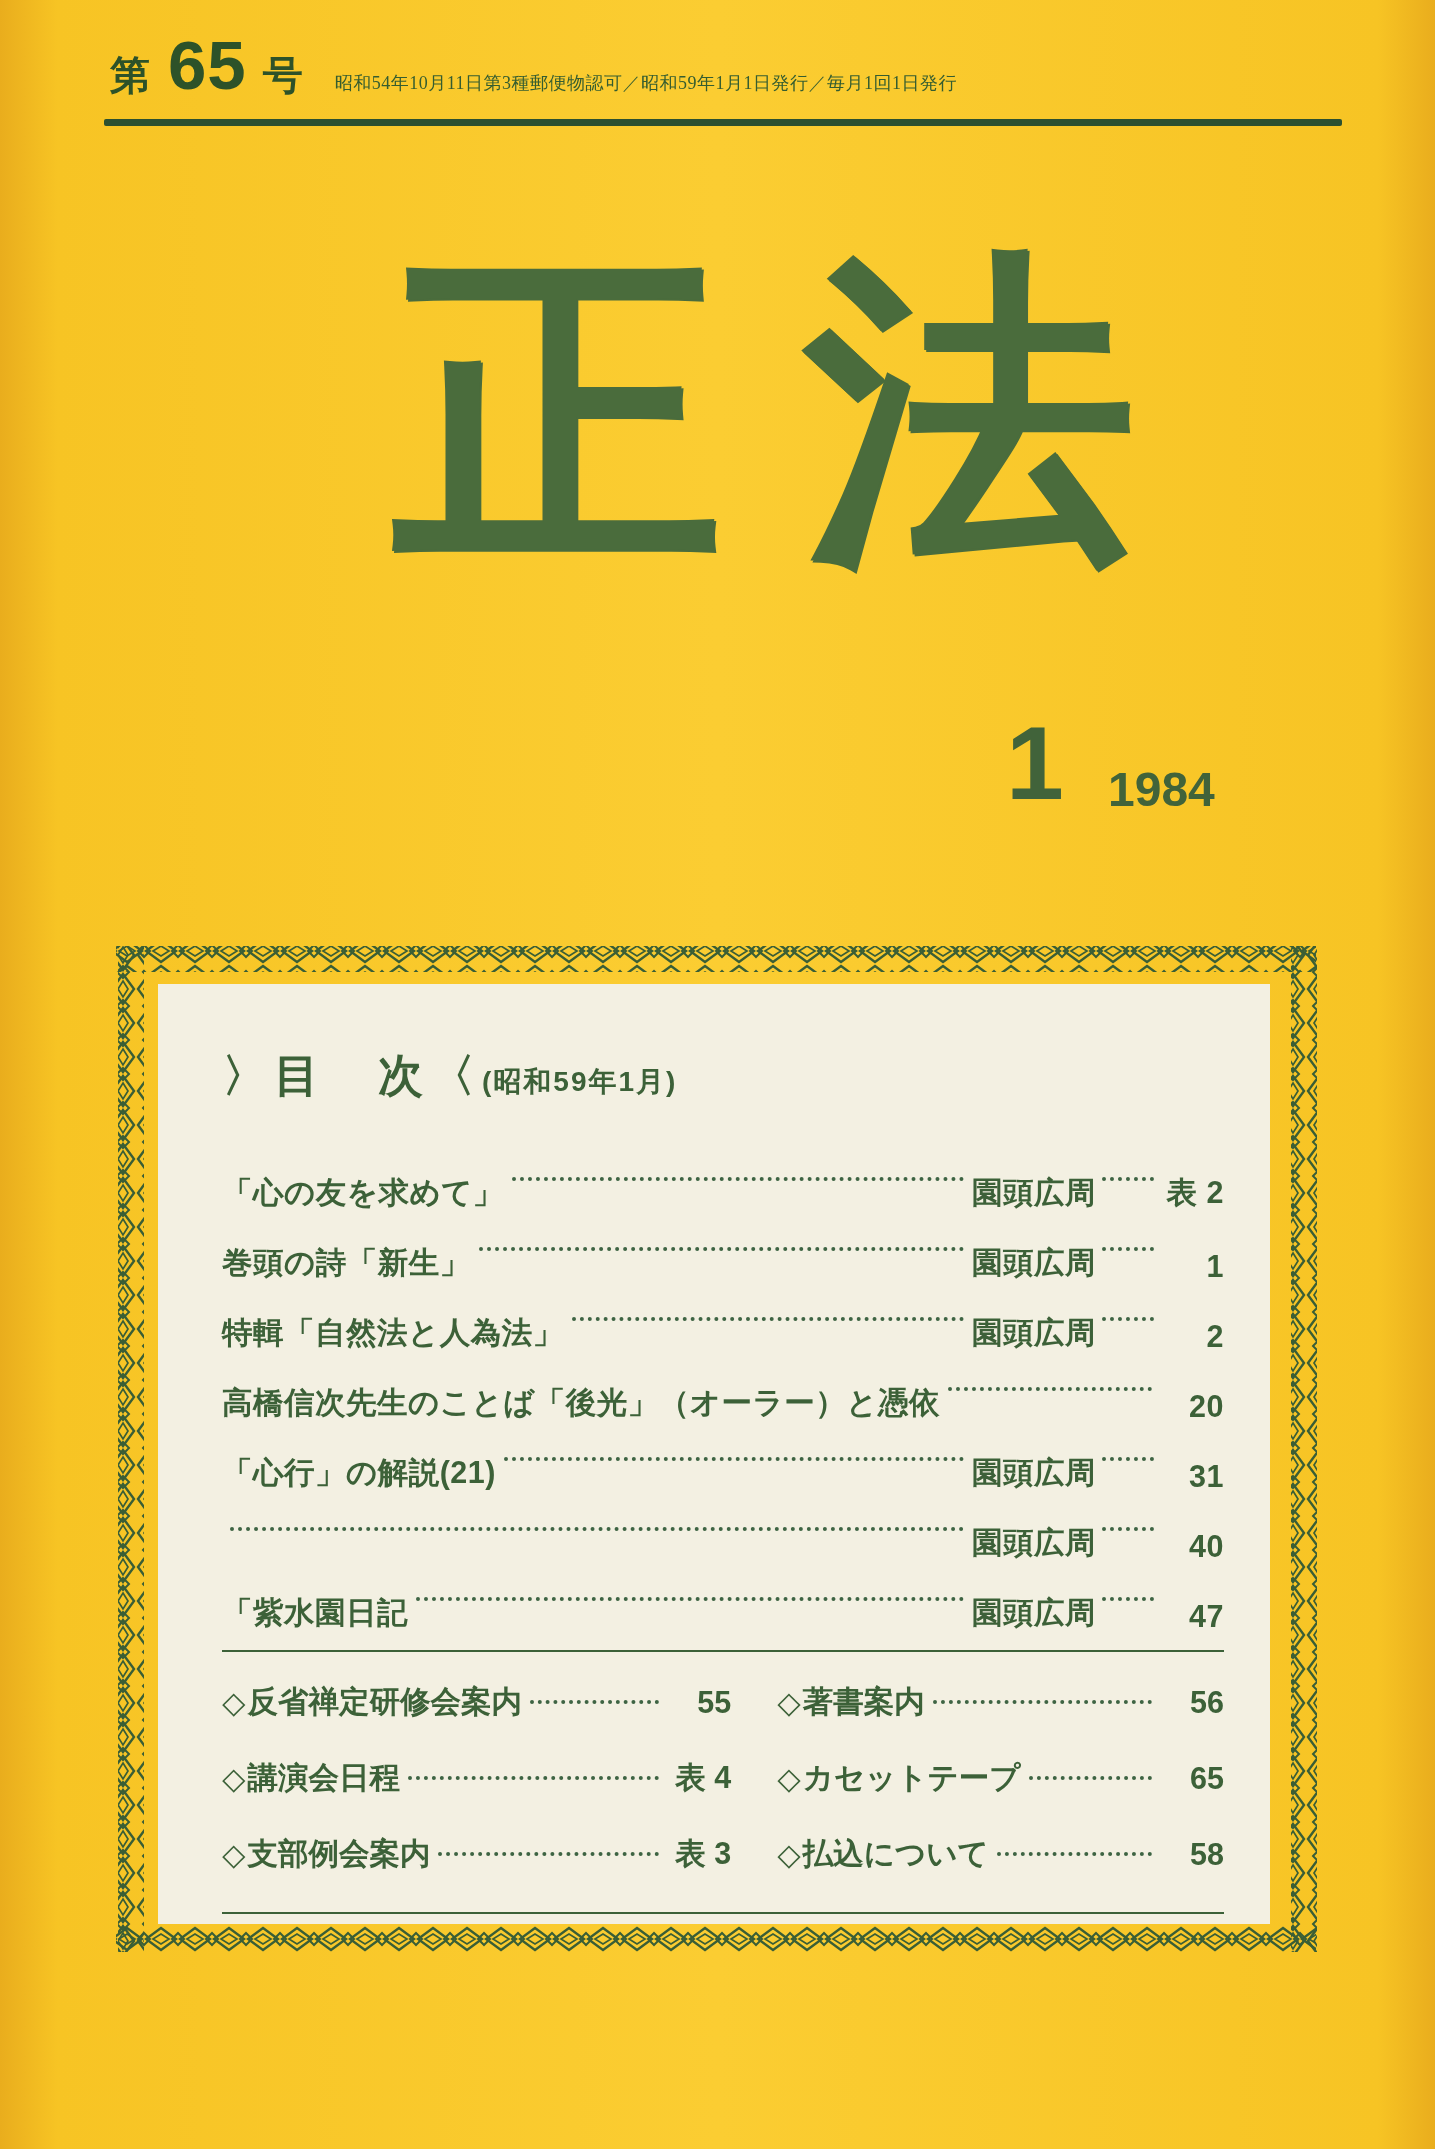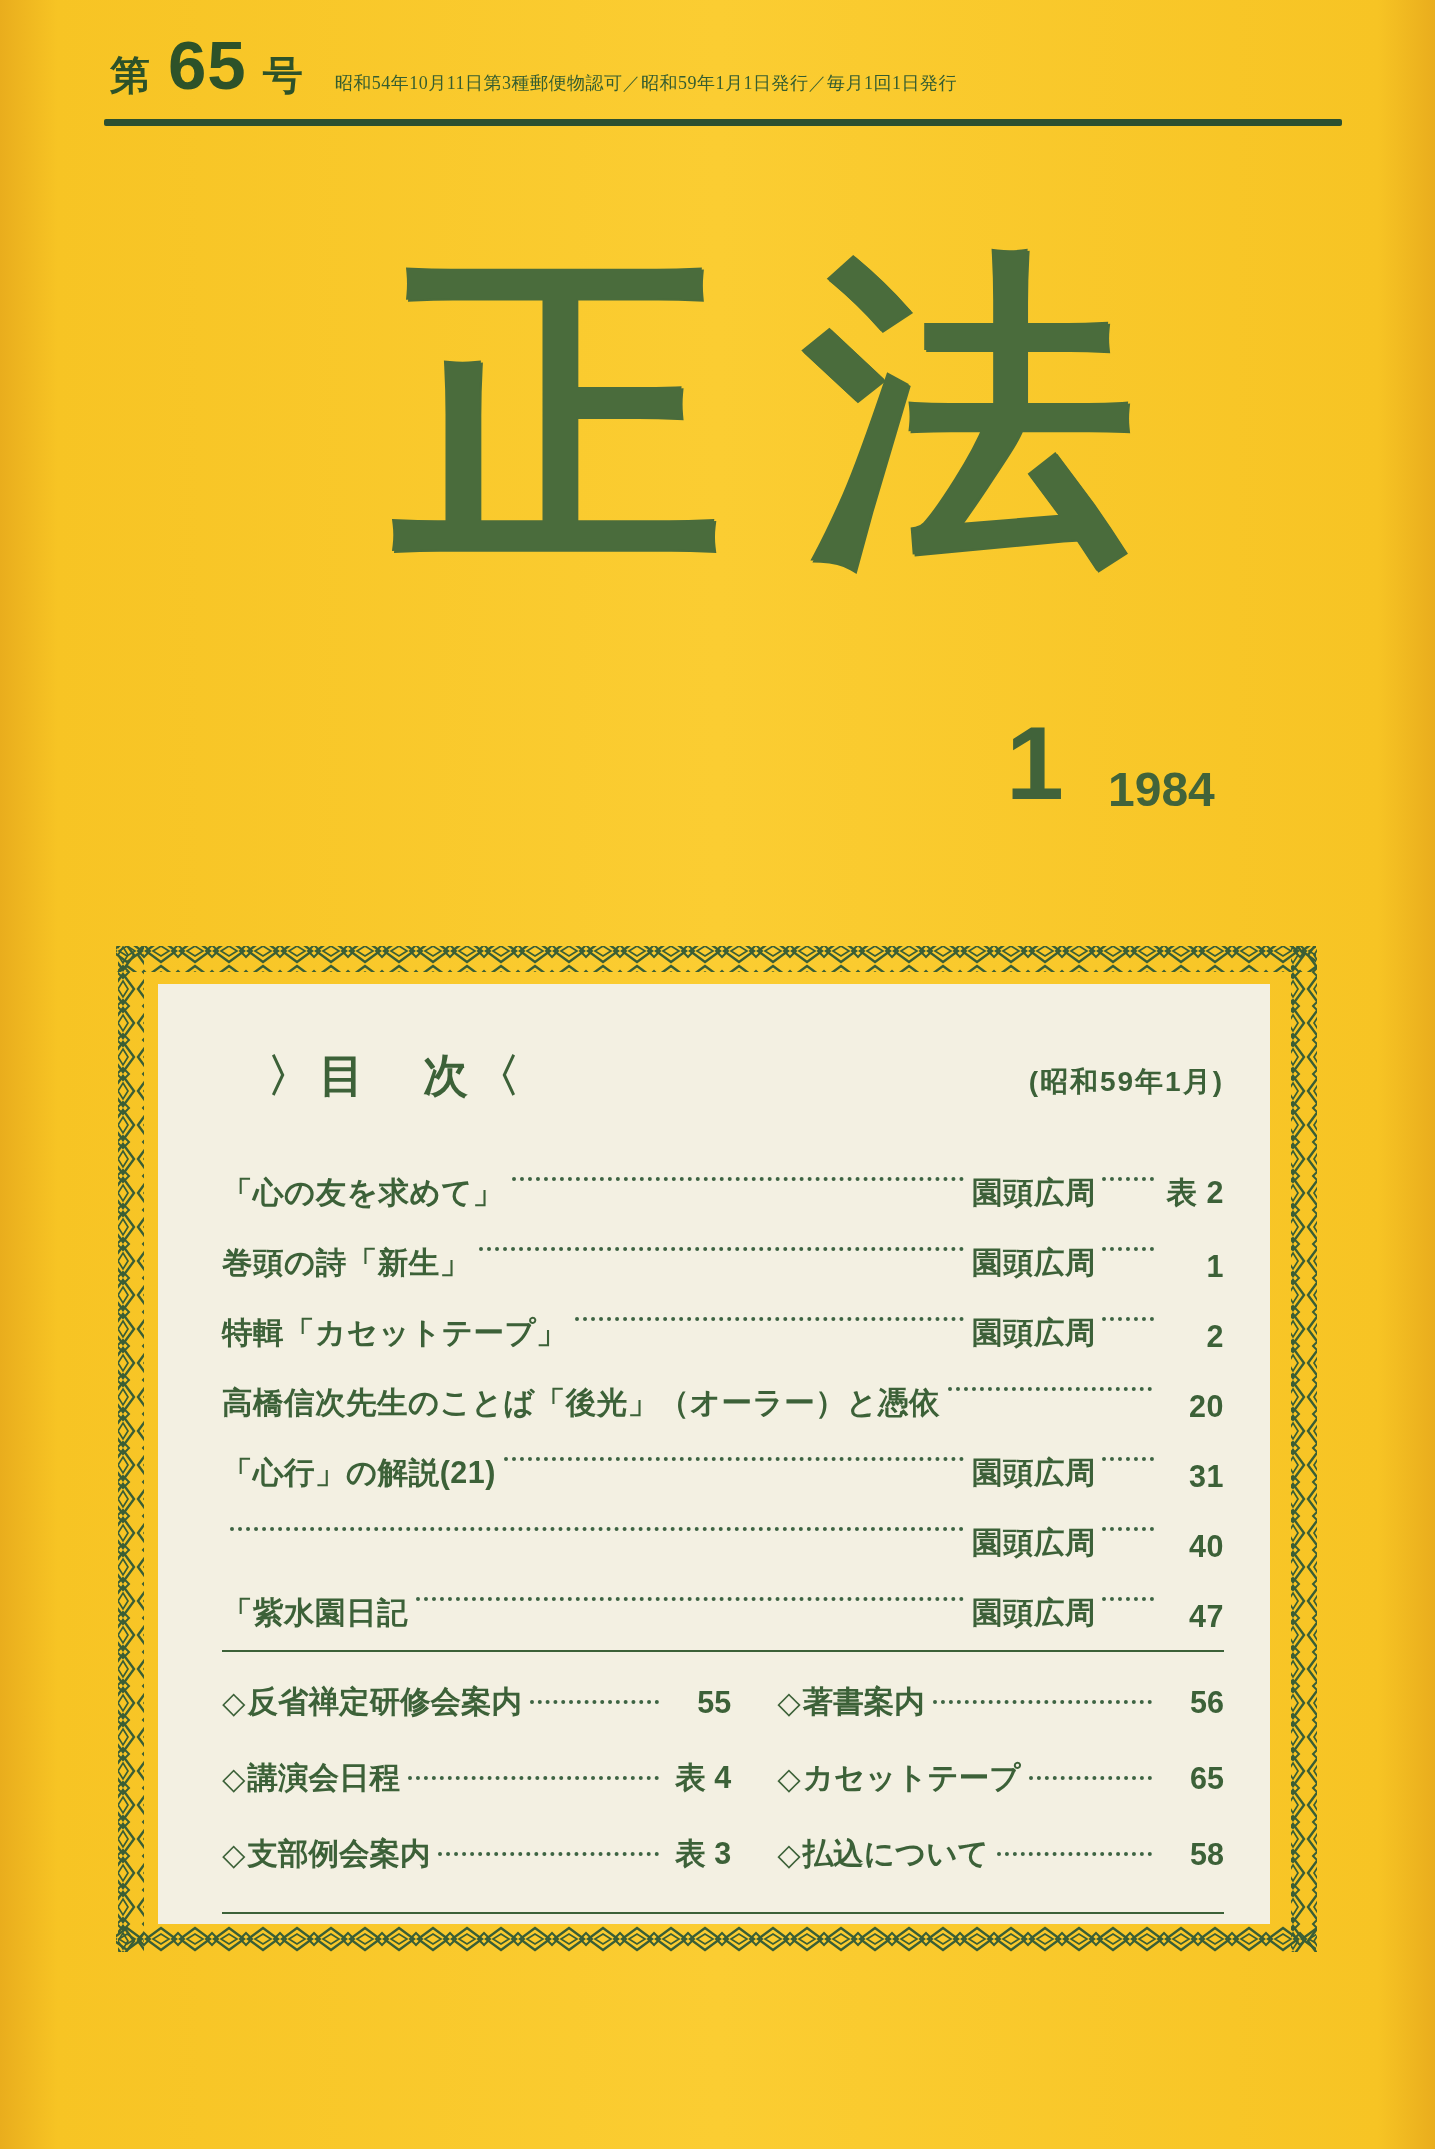--- a/index.html
+++ b/index.html
@@ -48,21 +48,21 @@
   .toc-wrap { position: absolute; left: 110px; top: 938px; width: 1215px; height: 1022px; }
   .toc-border-svg { position: absolute; left: 0; top: 0; }
 
   .toc-paper {
     position: absolute; left: 48px; top: 46px; width: 1112px; height: 940px;
     background: #f3f0e2;
     padding: 62px 46px 0 64px;
     color: #3c6138;
   }
 
-  .toc-head-row { display: flex; align-items: baseline; justify-content: space-between; margin-left: 45px; }
+  .toc-head-row { display: flex; align-items: baseline; justify-content: flex-start; }
   .toc-heading { font-size: 45px; font-weight: 700; letter-spacing: 7px; }
   .toc-date { font-size: 28px; font-weight: 600; letter-spacing: 2px; }
 
   .toc-list { margin-top: 38px; }
   .toc-row { display: flex; align-items: flex-end; height: 70px; font-size: 30.5px; font-weight: 600; letter-spacing: 0.5px; white-space: nowrap; }
   .leader { flex: 1 1 auto; height: 0; border-top: 4px dotted #3e6443; align-self: center; margin: 0 8px; min-width: 20px; }
   .leader-mini { flex: 0 0 52px; height: 0; border-top: 4px dotted #3e6443; align-self: center; margin: 0 6px; }
   .toc-author { flex: 0 0 auto; }
   .toc-page { flex: 0 0 auto; min-width: 64px; text-align: right; }
 
@@ -131,21 +131,21 @@
         <span class="toc-page">表 2</span>
       </div>
       <div class="toc-row">
         <span class="toc-title">巻頭の詩「新生」</span>
         <span class="leader"></span>
         <span class="toc-author">園頭広周</span>
         <span class="leader-mini"></span>
         <span class="toc-page">1</span>
       </div>
       <div class="toc-row">
-        <span class="toc-title">特輯「カセットテープ」</span>
+        <span class="toc-title">特輯「自然法と人為法」</span>
         <span class="leader"></span>
         <span class="toc-author">園頭広周</span>
         <span class="leader-mini"></span>
         <span class="toc-page">2</span>
       </div>
       <div class="toc-row">
         <span class="toc-title">高橋信次先生のことば「後光」（オーラー）と憑依</span>
         <span class="leader"></span>
         <span class="toc-author"></span>
         <span class="toc-page">20</span>

